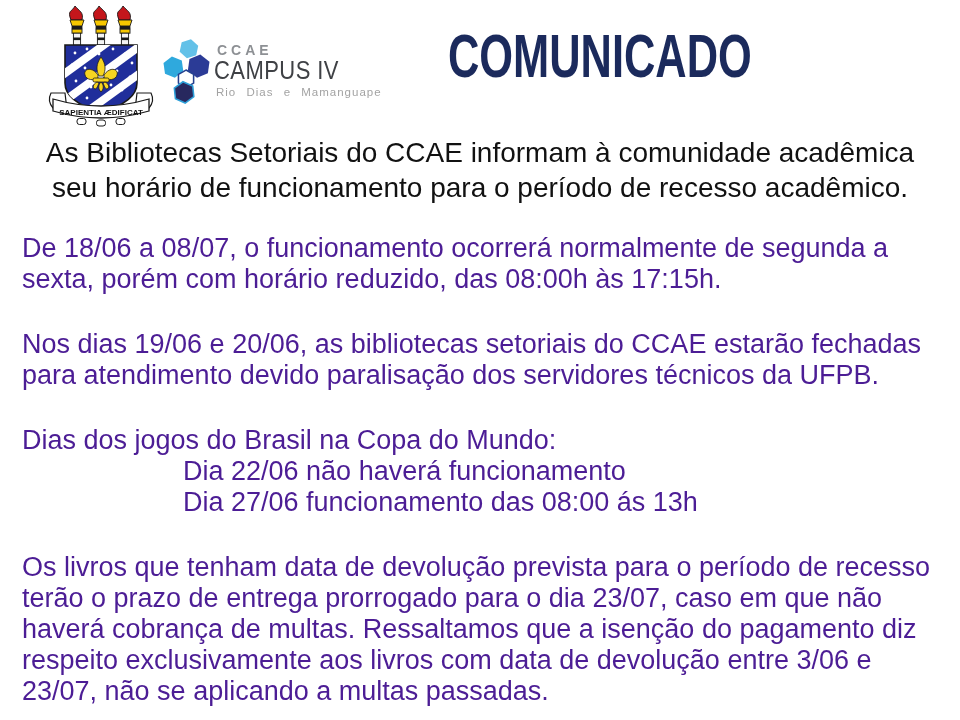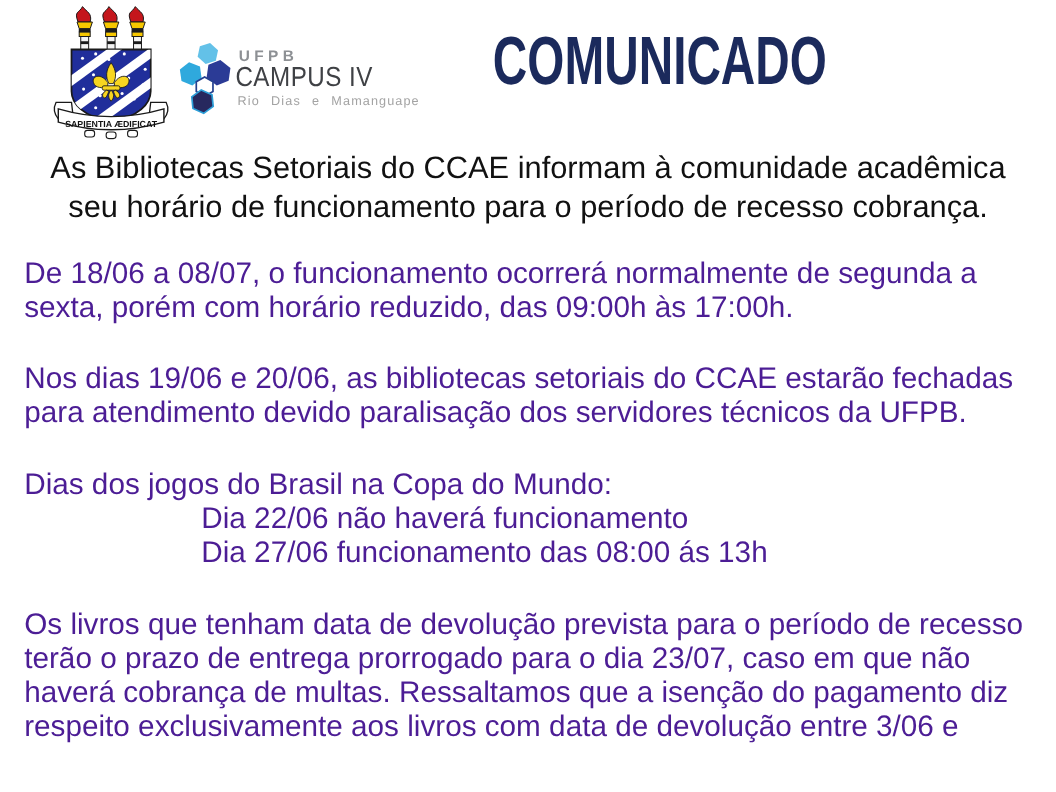--- a/index.html
+++ b/index.html
@@ -142,46 +142,47 @@
       </g>
     </svg>
 
     <svg class="hexes" width="52" height="70" viewBox="0 0 52 72" aria-hidden="true">
       <polygon points="28,3 36.7,8 36.7,18 28,23 19.3,18 19.3,8" fill="#63c1e8" transform="rotate(12 28 13)"></polygon>
       <polygon points="12,21 21.5,26.5 21.5,37.5 12,43 2.5,37.5 2.5,26.5" fill="#2fa9dd" transform="rotate(-8 12 32)"></polygon>
       <polygon points="38,19 48.4,25 48.4,37 38,43 27.6,37 27.6,25" fill="#2b3b96" transform="rotate(8 38 31)"></polygon>
       <polygon points="25,35 32.8,39.5 32.8,48.5 25,53 17.2,48.5 17.2,39.5" fill="#ffffff" stroke="#24408f" stroke-width="1.6"></polygon>
       <polygon points="23,47 32.5,52.5 32.5,63.5 23,69 13.5,63.5 13.5,52.5" fill="#27285e" stroke="#2d9fd8" stroke-width="1.6" transform="rotate(-6 23 58)"></polygon>
     </svg>
-    <div class="org">UFPB</div>
+    <div class="org">CCAE</div>
     <div class="campus-name">CAMPUS IV</div>
     <div class="campus-sub">Rio Dias e Mamanguape</div>
 
     <h1 class="title">COMUNICADO</h1>
   </header>
 
   <section class="headline">
     <div class="headline-line">As Bibliotecas Setoriais do CCAE informam à comunidade acadêmica</div>
-    <div class="headline-line">seu horário de funcionamento para o período de recesso cobrança.</div>
+    <div class="headline-line">seu horário de funcionamento para o período de recesso acadêmico.</div>
   </section>
 
   <main class="bodytext">
     <div class="para">
       <div class="line">De 18/06 a 08/07, o funcionamento ocorrerá normalmente de segunda a</div>
-      <div class="line">sexta, porém com horário reduzido, das 09:00h às 17:00h.</div>
+      <div class="line">sexta, porém com horário reduzido, das 08:00h às 17:15h.</div>
     </div>
     <div class="para">
       <div class="line">Nos dias 19/06 e 20/06, as bibliotecas setoriais do CCAE estarão fechadas</div>
       <div class="line">para atendimento devido paralisação dos servidores técnicos da UFPB.</div>
     </div>
     <div class="para">
       <div class="line">Dias dos jogos do Brasil na Copa do Mundo:</div>
       <div class="line indent">Dia 22/06 não haverá funcionamento</div>
       <div class="line indent">Dia 27/06 funcionamento das 08:00 ás 13h</div>
     </div>
     <div class="para">
       <div class="line">Os livros que tenham data de devolução prevista para o período de recesso</div>
       <div class="line">terão o prazo de entrega prorrogado para o dia 23/07, caso em que não</div>
       <div class="line">haverá cobrança de multas. Ressaltamos que a isenção do pagamento diz</div>
       <div class="line">respeito exclusivamente aos livros com data de devolução entre 3/06 e</div>
+      <div class="line">23/07, não se aplicando a multas passadas.</div>
     </div>
   </main>
 </div>
 
 </body></html>

